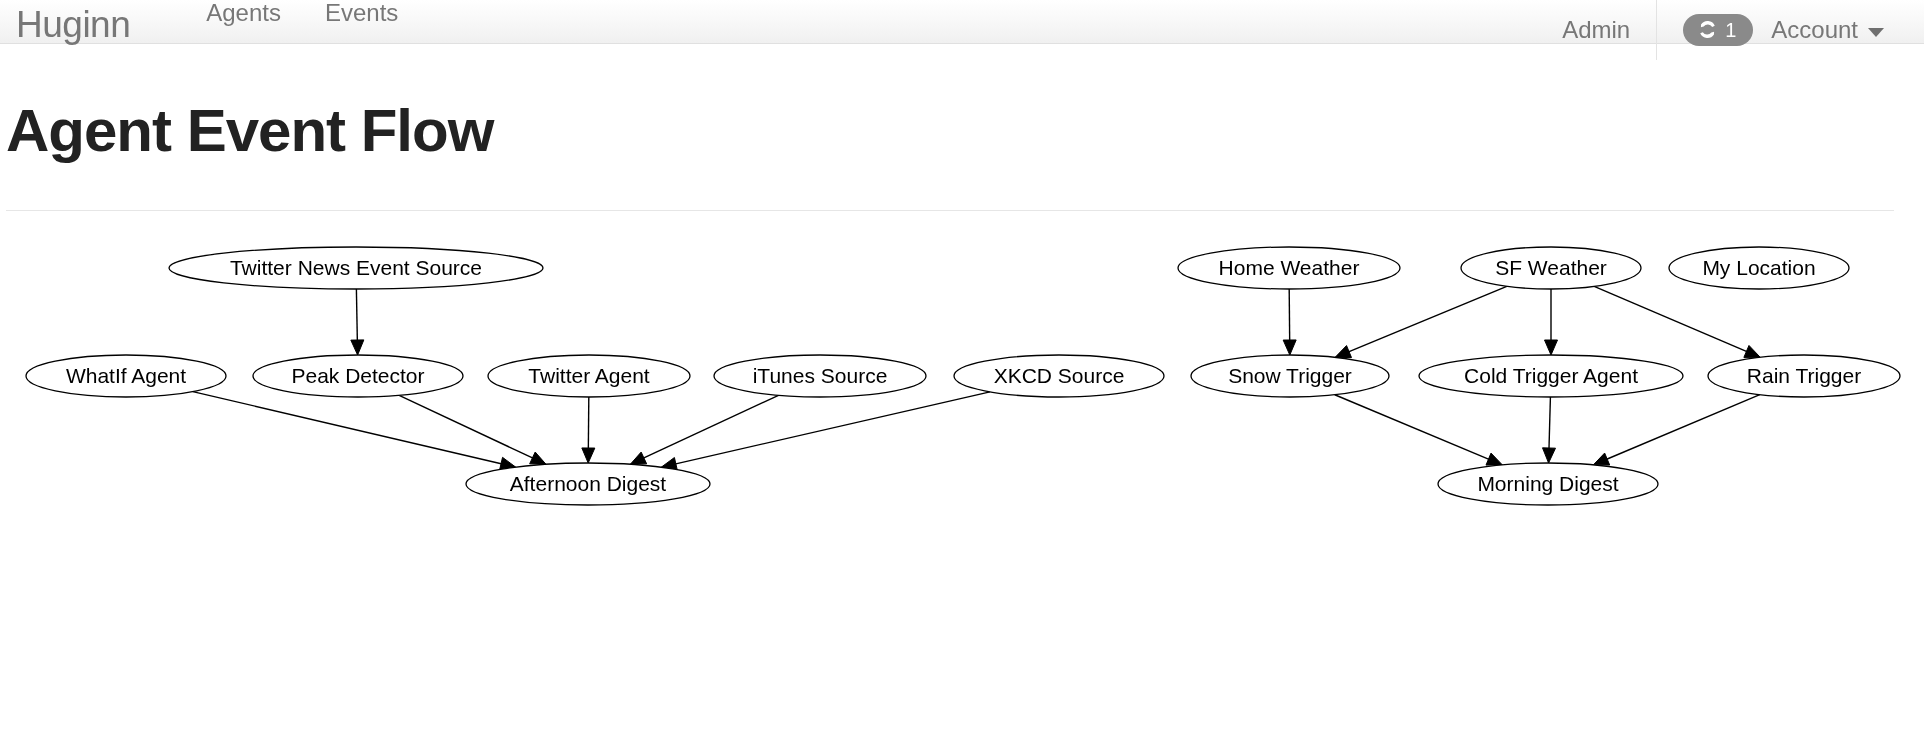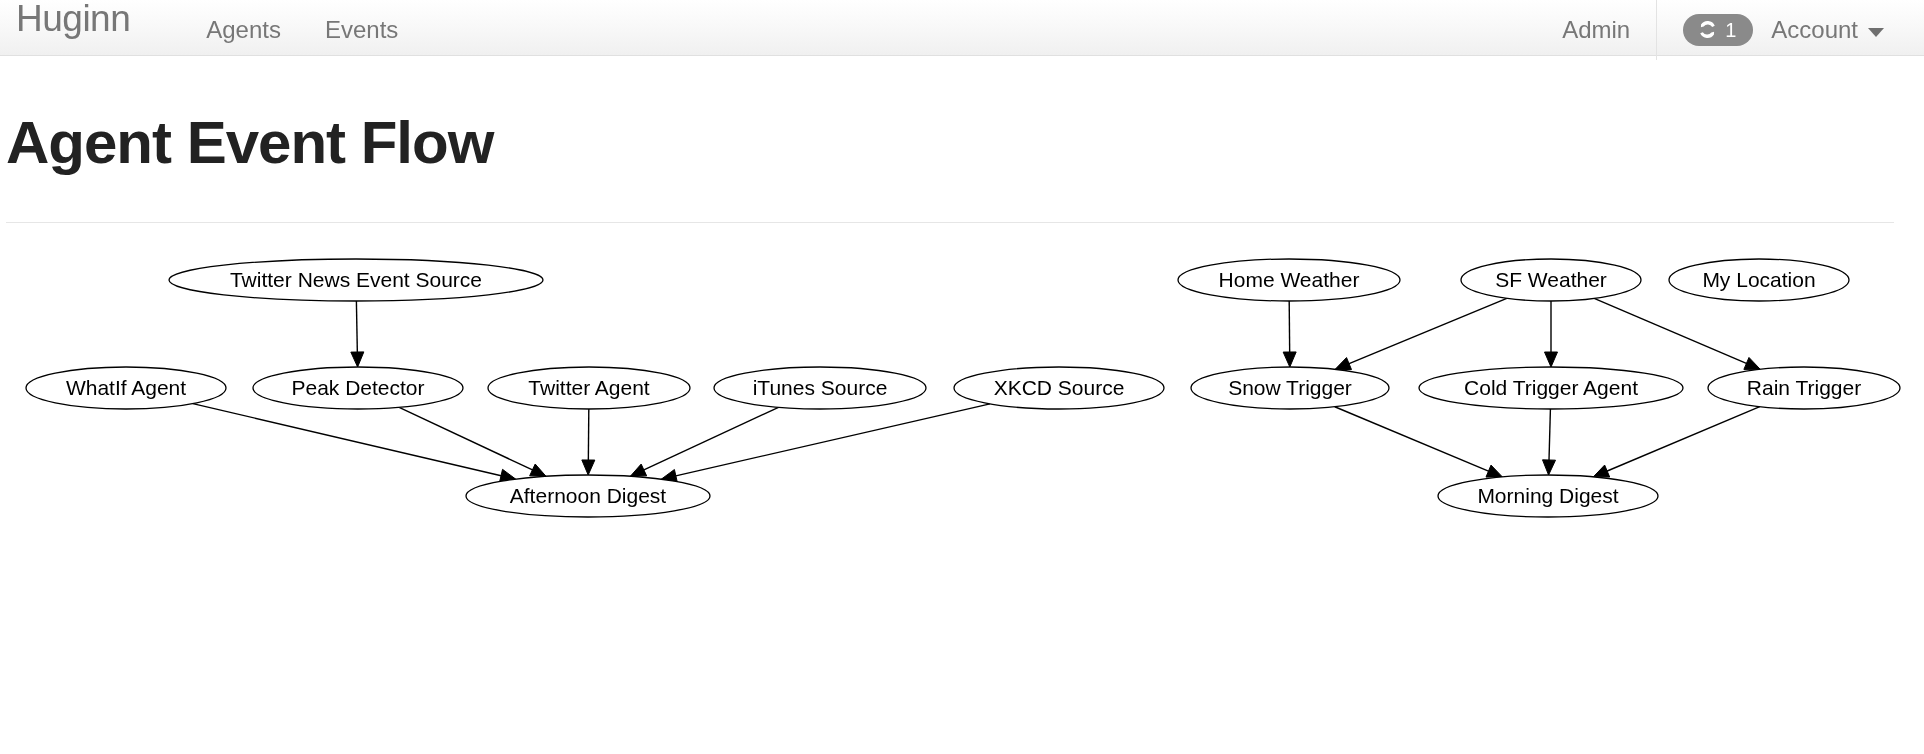--- a/index.html
+++ b/index.html
@@ -8,25 +8,25 @@
     width: 1924px; height: 754px;
     background: #ffffff;
     font-family: "Liberation Sans", sans-serif;
     overflow: hidden;
   }
 
   
   .navbar {
     position: relative;
     width: 1924px;
-    height: 56px;
+    height: 44px;
     background: linear-gradient(to bottom, #ffffff 0%, #f8f8f8 50%, #f0f0f0 100%);
     border-bottom: 1px solid #e0e0e0;
     display: flex;
-    align-items: flex-start;
+    align-items: flex-end;
   }
   .brand {
     font-size: 37px;
     color: #777777;
     font-weight: 400;
     padding: 0 14px 0 14px;
     margin-left: 2px;
     line-height: 1;
     letter-spacing: -0.5px;
   }

